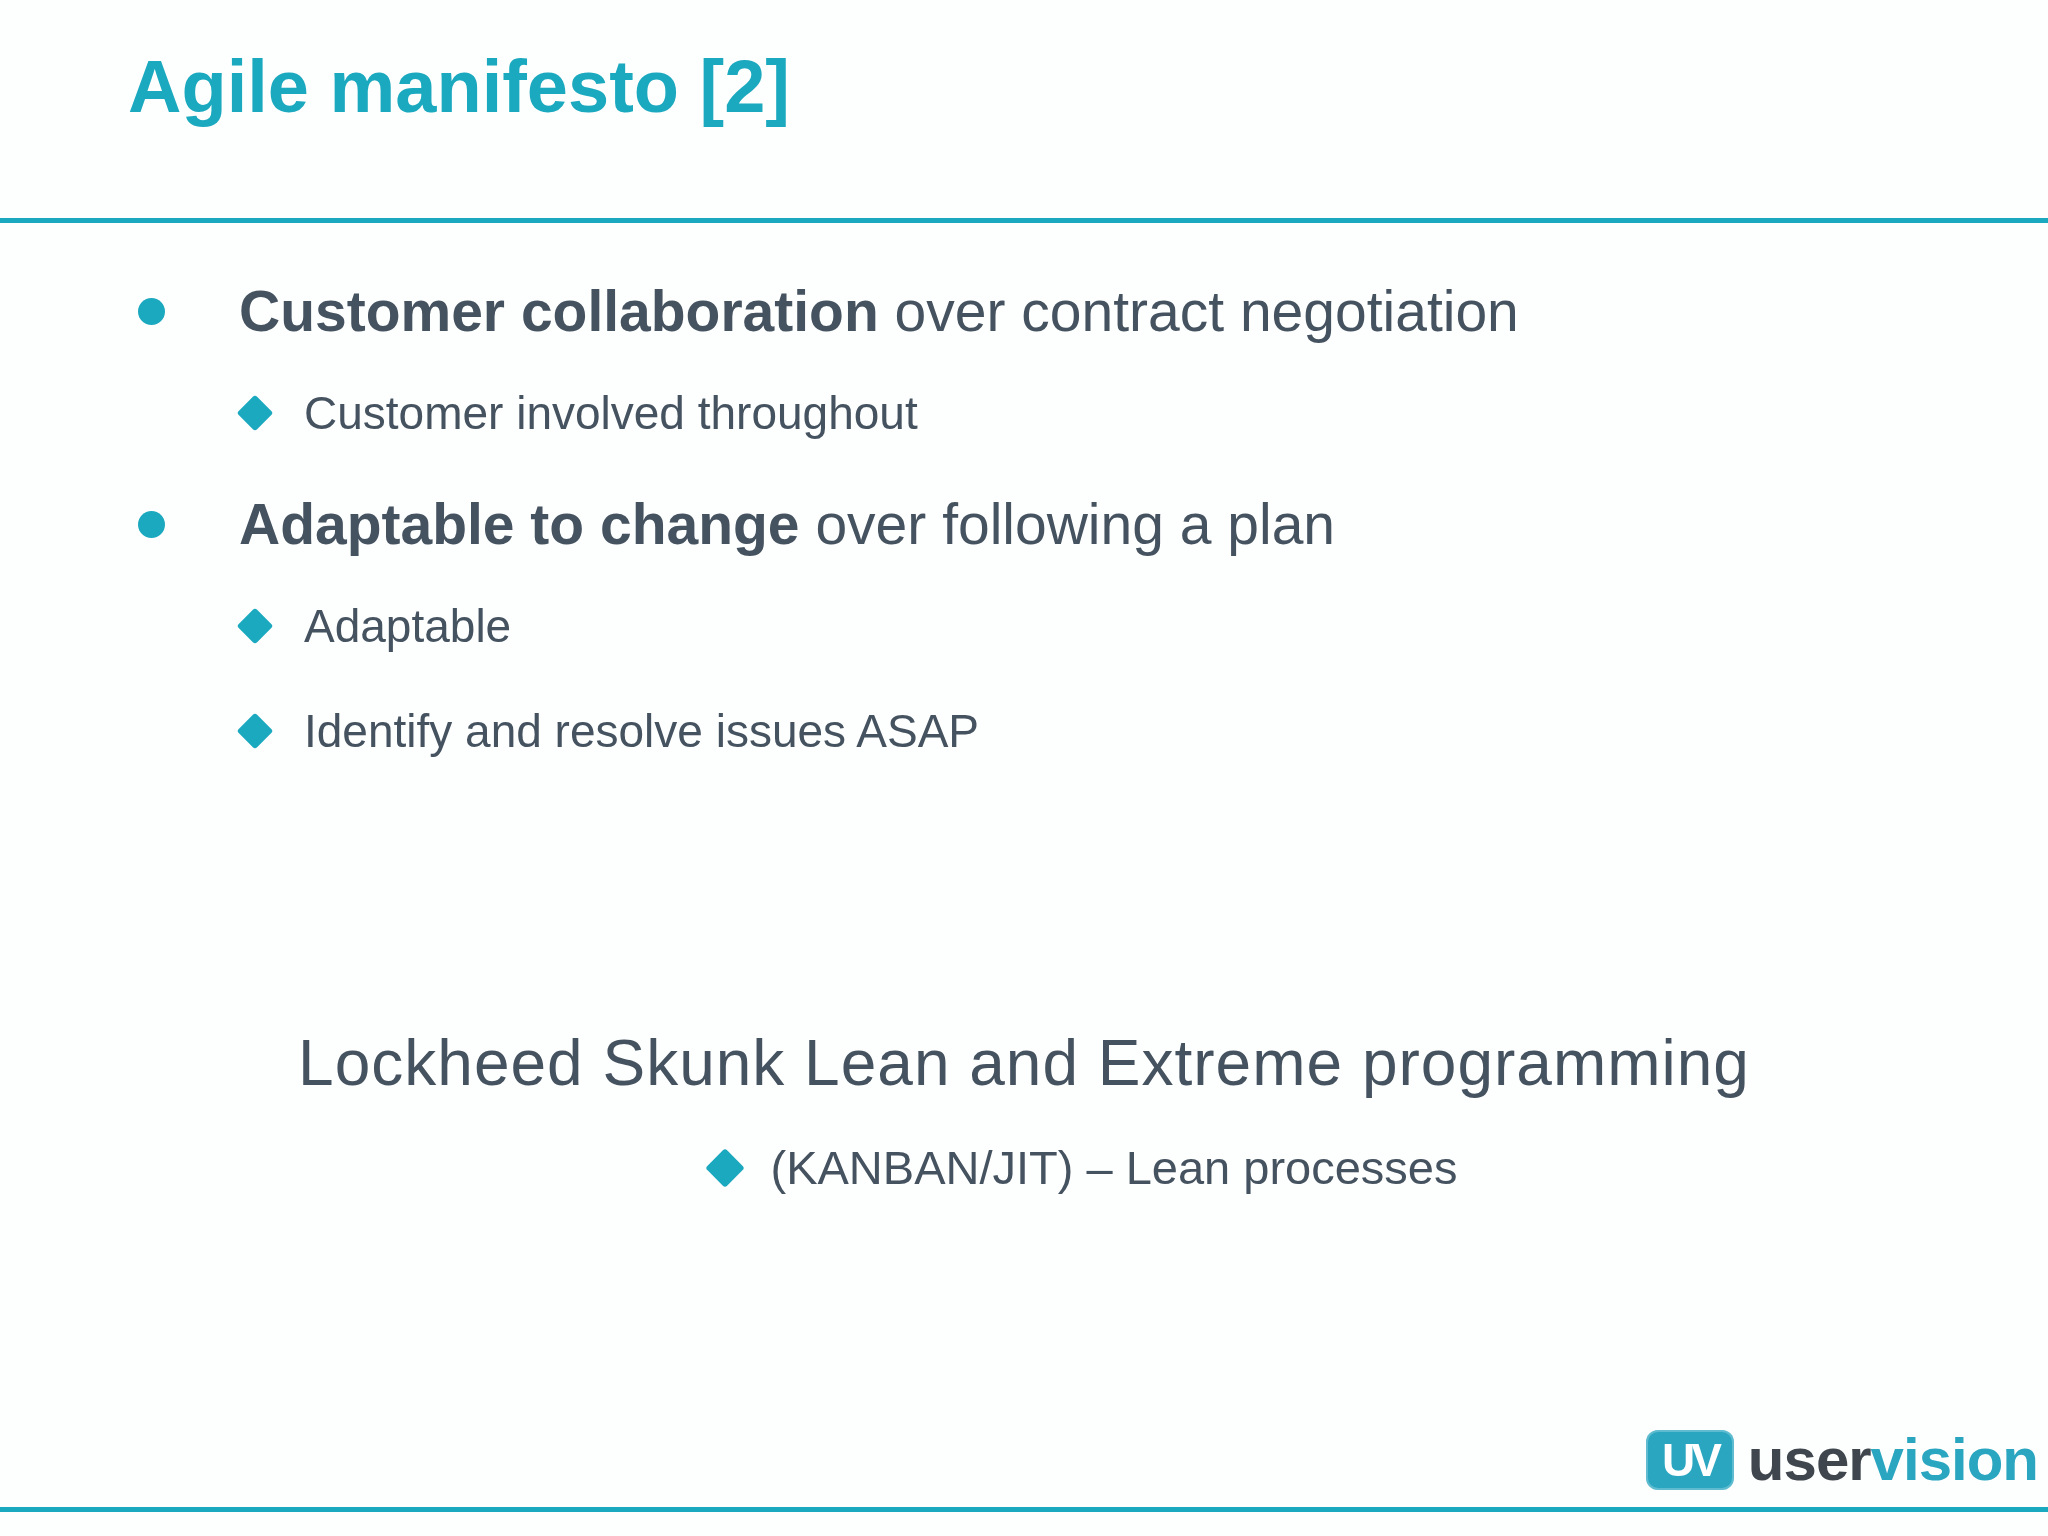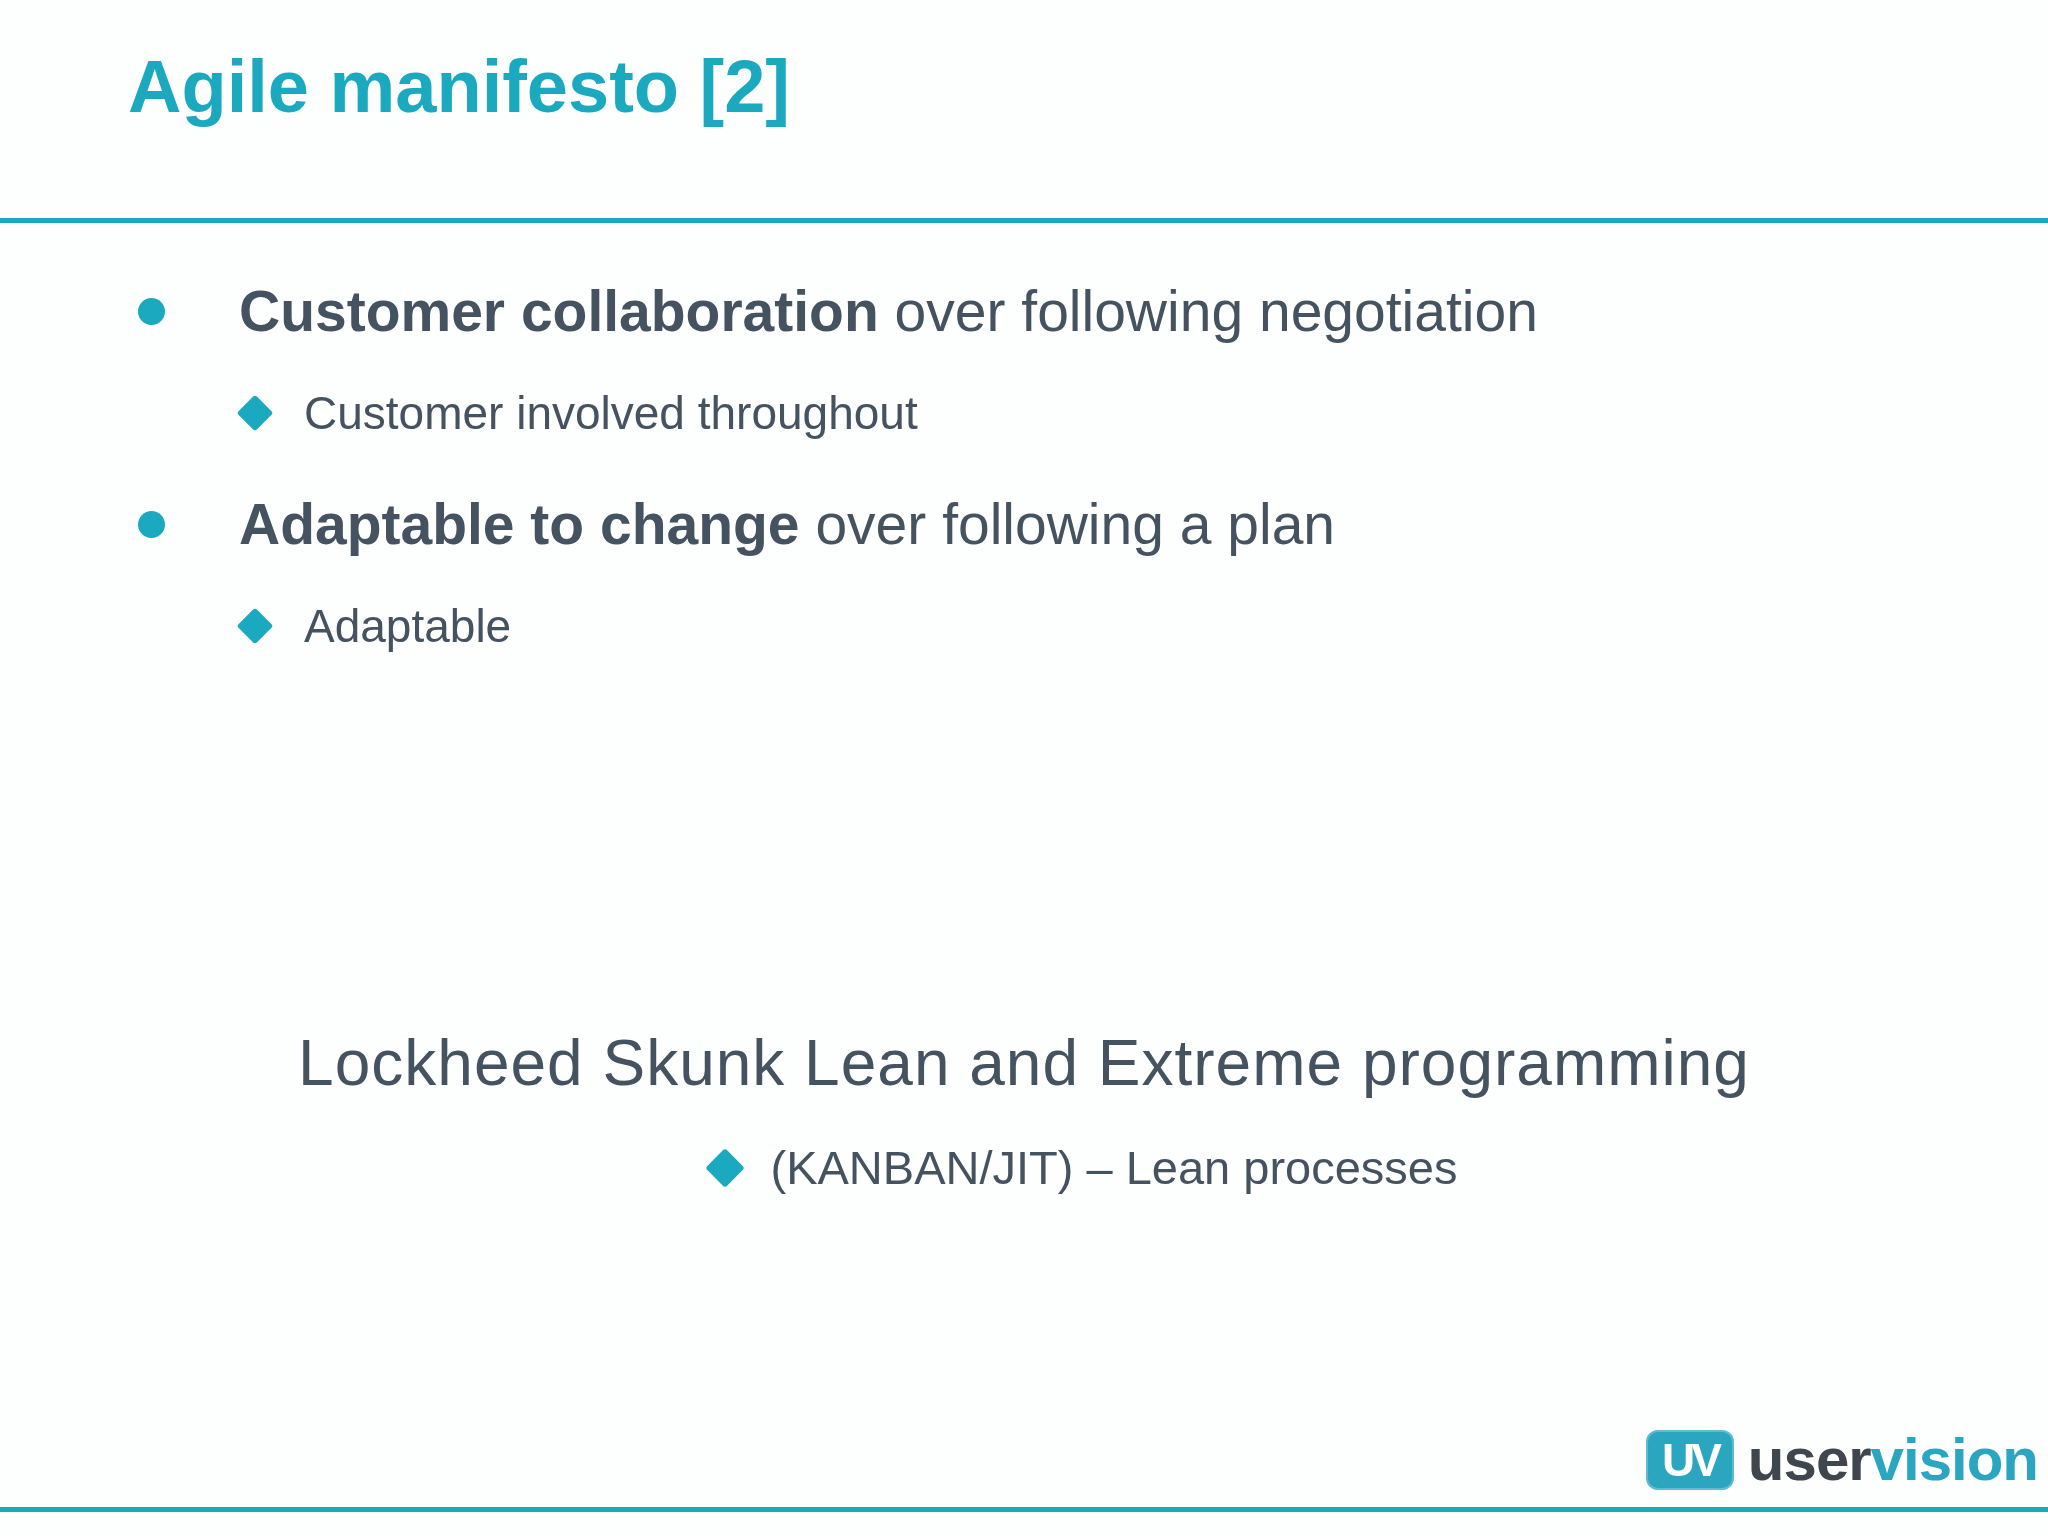--- a/index.html
+++ b/index.html
@@ -138,38 +138,42 @@
 <div class="slide">
 
   <h1 class="slide-title">Agile manifesto [2]</h1>
 
   <div class="rule rule-top"></div>
 
   <div class="content">
 
     <div class="row l1">
       <span class="bullet-dot"></span>
-      <span><b>Customer collaboration</b><span> over following negotiation</span></span>
+      <span><b>Customer collaboration</b><span> over contract negotiation</span></span>
     </div>
 
     <div class="row l2">
       <span class="diamond"></span>
       <span>Customer involved throughout</span>
     </div>
 
     <div class="row l1">
       <span class="bullet-dot"></span>
       <span><b>Adaptable to change</b><span> over following a plan</span></span>
     </div>
 
     <div class="row l2">
       <span class="diamond"></span>
       <span>Adaptable</span>
     </div>
 
+    <div class="row l2">
+      <span class="diamond"></span>
+      <span>Identify and resolve issues ASAP</span>
+    </div>
 
   </div>
 
   <div class="statement">Lockheed Skunk Lean and Extreme programming</div>
 
   <div class="statement-sub">
     <span class="diamond"></span>
     <span>(KANBAN/JIT) – Lean processes</span>
   </div>
 

